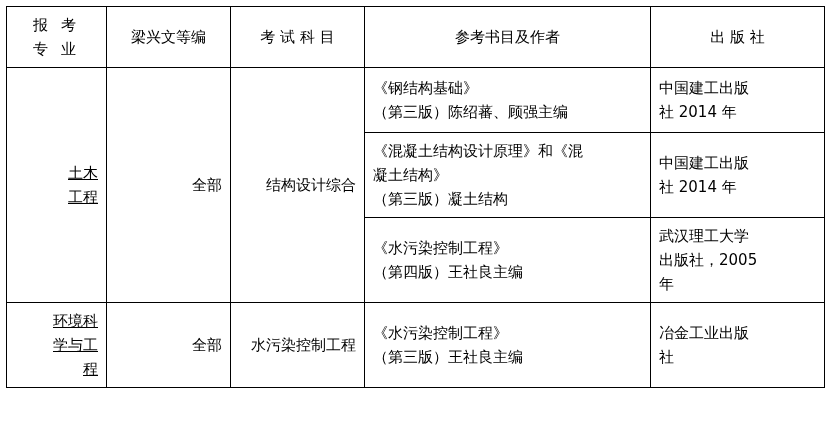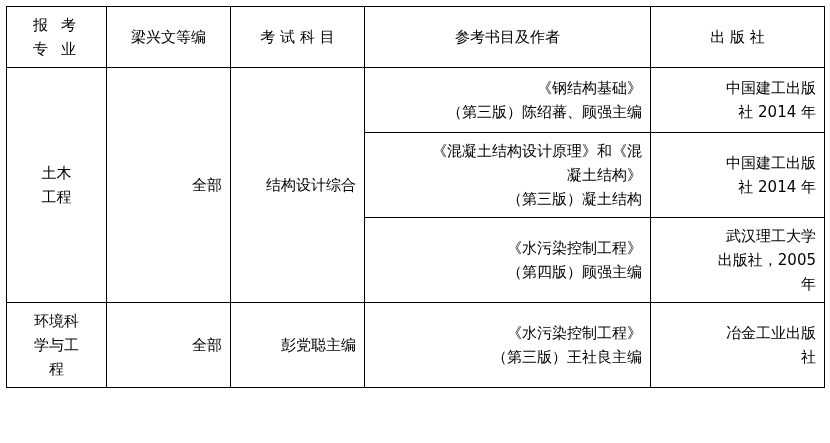--- a/index.html
+++ b/index.html
@@ -48,30 +48,31 @@
     height: 46px;
     font-size: 15.5px;
   }
   .spaced {
     letter-spacing: 4px;
   }
   .cell-center {
     text-align: right;
   }
   .book-cell, .pub-cell {
-    text-align: right;
+    text-align: left;
     font-size: 15px;
   }
   .book-cell div, .pub-cell div {
     white-space: normal;
   }
   .major-cell {
-    text-align: center;
+    text-align: right;
     font-size: 15px;
     line-height: 1.75;
+    text-decoration: underline;
   }
   .row-books td {
     height: 52px;
   }
   .line { display: block; }
 </style>
 </head>
 <body>
 
 <div class="page">
@@ -120,37 +121,37 @@
           <div>（第三版）凝土结构</div>
         </td>
         <td class="pub-cell">
           <div>中国建工出版</div>
           <div>社 2014 年</div>
         </td>
       </tr>
       <tr class="row-books">
         <td class="book-cell">
           <div>《水污染控制工程》</div>
-          <div>（第四版）顾强主编</div>
+          <div>（第四版）王社良主编</div>
         </td>
         <td class="pub-cell">
           <div>武汉理工大学</div>
           <div>出版社，2005</div>
           <div>年</div>
         </td>
       </tr>
 
       <tr class="row-books">
         <td class="major-cell">
           <span class="line">环境科</span>
           <span class="line">学与工</span>
           <span class="line">程</span>
         </td>
         <td class="cell-center">全部</td>
-        <td class="cell-center">彭党聪主编</td>
+        <td class="cell-center">水污染控制工程</td>
         <td class="book-cell">
           <div>《水污染控制工程》</div>
           <div>（第三版）王社良主编</div>
         </td>
         <td class="pub-cell">
           <div>冶金工业出版</div>
           <div>社</div>
         </td>
       </tr>
     </tbody>

